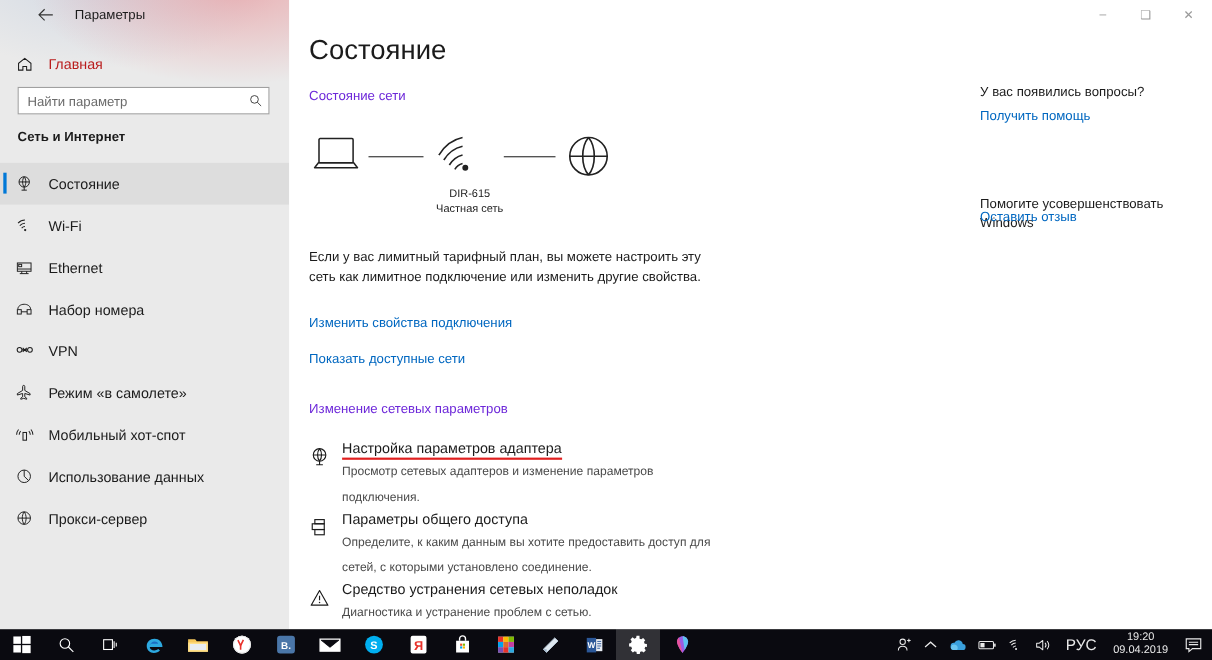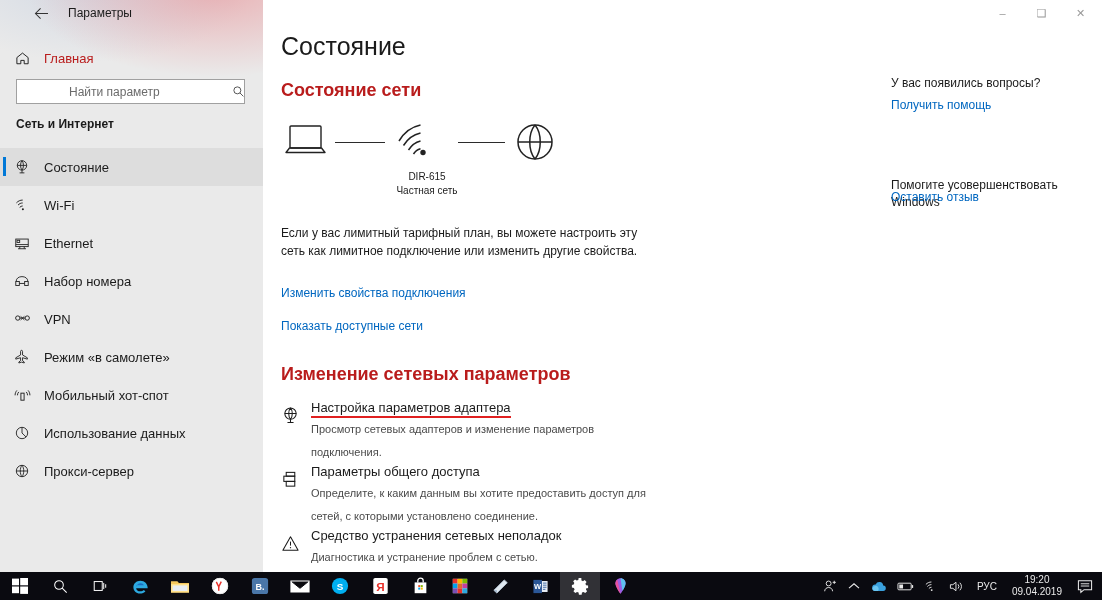--- a/index.html
+++ b/index.html
@@ -73,21 +73,21 @@
   .search-wrap {
     position: absolute; left: 16px; top: 79px;
     width: 229px; height: 25px;
     background: #fff; border: 1px solid #a0a0a0;
     display: flex; align-items: center;
     box-sizing: border-box;
   }
   .search-wrap input {
     flex: 1; border: 0; outline: none; background: transparent;
     font-family: "Liberation Sans", sans-serif;
-    font-size: 12px; color: #2b2b2b; padding: 0 8px; margin-left: 44px;
+    font-size: 12px; color: #2b2b2b; padding: 0 8px;
   }
   .search-wrap input::placeholder { color: #6b6b6b; }
   .search-ic { width: 24px; display: flex; align-items: center; justify-content: center; color: #333; }
 
   .group-title {
     position: absolute; left: 16px; top: 117px;
     font-size: 12px; font-weight: bold; color: #1b1b1b;
   }
 
   .nav { position: absolute; left: 0; top: 148px; width: 263px; }
@@ -113,21 +113,21 @@
     position: absolute; left: 263px; top: 0;
     width: 839px; height: 572px;
     background: #fff; overflow: hidden;
   }
   .page-title {
     position: absolute; left: 18px; top: 32px;
     font-size: 25px; color: #1b1b1b; font-weight: normal;
   }
   .sec-title {
     position: absolute; left: 18px;
-    font-size: 18px; color: #b91c1c; font-weight: bold;
+    font-size: 12px; color: #6d28d9; font-weight: normal;
   }
 
   
   .netdiag { position: absolute; left: 10px; top: 115px; width: 280px; height: 80px; }
   .nd-pc { position: absolute; left: 10px; top: 8px; }
   .nd-line1 { position: absolute; left: 62px; top: 27px; width: 50px; height: 1px; background: #2b2b2b; }
   .nd-wifi { position: absolute; left: 120px; top: 6px; }
   .nd-line2 { position: absolute; left: 185px; top: 27px; width: 47px; height: 1px; background: #2b2b2b; }
   .nd-globe { position: absolute; left: 240px; top: 5px; }
   .nd-ssid {
@@ -188,21 +188,21 @@
     display: flex; align-items: center; justify-content: center;
   }
   .tb-btn.active { background: rgba(255,255,255,.16); }
   .tb-spacer { flex: 1; }
   .tray { display: flex; align-items: center; height: 28px; padding-right: 2px; }
   .tray-ic {
     height: 28px; padding: 0 5px;
     display: flex; align-items: center; justify-content: center;
     color: #eaeaea; font-size: 11px;
   }
-  .tray-lang { color: #eaeaea; font-size: 10px; padding: 0 7px; height: 28px; display:flex; align-items:center; }
+  .tray-lang { color: #eaeaea; font-size: 14px; padding: 0 7px; height: 28px; display:flex; align-items:center; }
   .clock {
     color: #eaeaea; font-size: 10px; line-height: 12px;
     text-align: center; padding: 0 8px; height: 28px;
     display: flex; flex-direction: column; justify-content: center;
   }
   .tray-end { width: 30px; height: 28px; display: flex; align-items: center; justify-content: center; color: #eaeaea; }
 </style>
 </head>
 <body>
 

